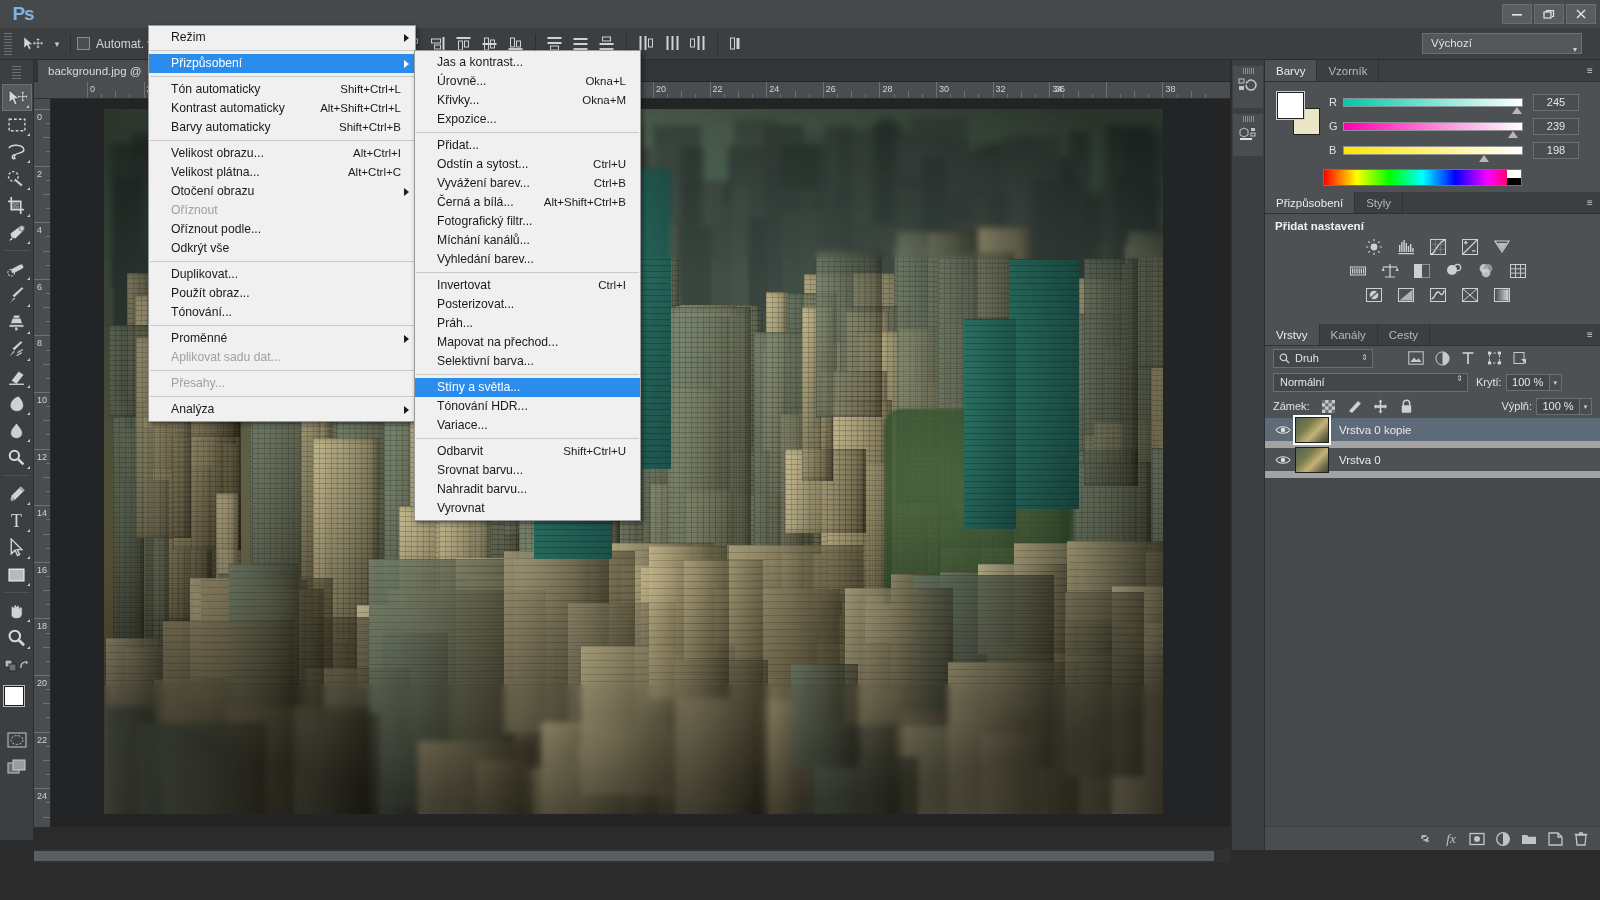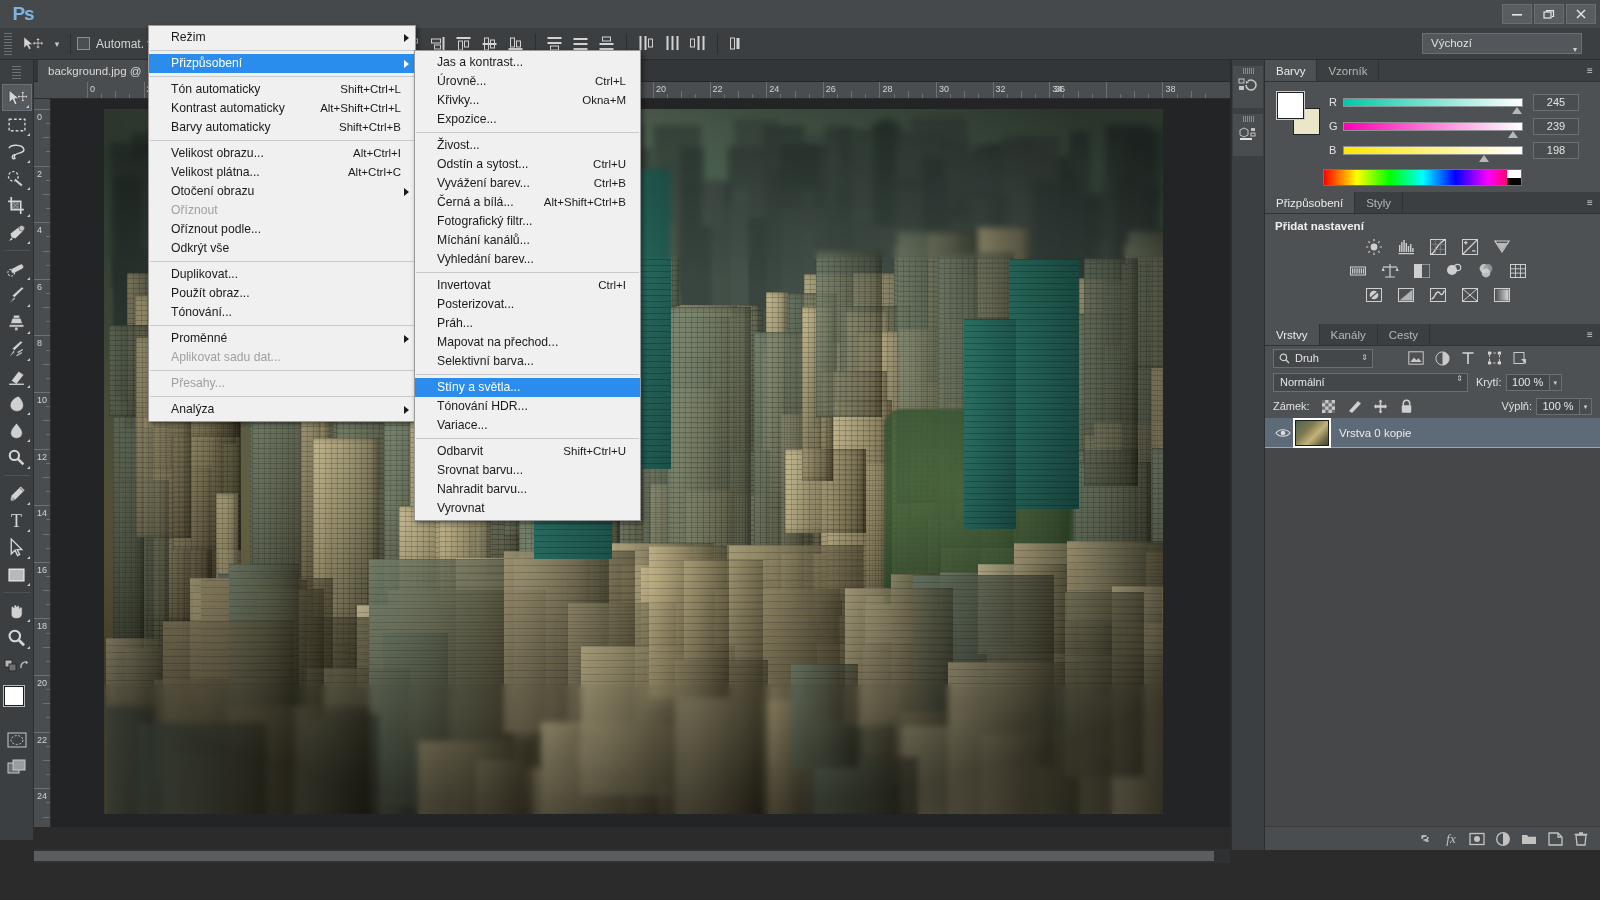--- a/index.html
+++ b/index.html
@@ -188,21 +188,21 @@
     width:100px; padding-left:5px; font-size:11px; color:#e4e4e4; }
   .mini-ico { width:26px; height:20px; display:flex; align-items:center; justify-content:center;}
   .blend-sel { flex:0 0 auto; width:195px; height:19px; border:1px solid #6c6f72; background:#44474a;
     font-size:11px; color:#e6e6e6; line-height:17px; padding-left:6px; position:relative;}
   .blend-sel .sp { position:absolute; right:4px; top:1px; font-size:8px; color:#d0d0d0; line-height:8px;}
   .fld-lbl { font-size:11px; color:#e0e0e0; margin-left:8px; }
   .fld { width:44px; height:17px; border:1px solid #6c6f72; background:#44474a; font-size:11px;
     color:#e6e6e6; text-align:center; line-height:15px; margin-left:4px;}
   .fld-sp { width:12px; height:17px; border:1px solid #6c6f72; border-left:none; background:#4a4d4f;
     display:flex;align-items:center;justify-content:center; color:#cfcfcf; font-size:7px; line-height:7px;}
-  .layer-item { display:flex; align-items:center; height:30px; padding-left:6px; border-bottom:1px solid #a3a3a3;}
+  .layer-item { display:flex; align-items:center; height:30px; padding-left:6px; border-bottom:7px solid #a3a3a3;}
   .layer-item.active { background:#5d6a78; }
   .eye { width:24px; display:flex; align-items:center; justify-content:center; }
   .lthumb { width:34px; height:26px; border:1px solid #1e1e1e; overflow:hidden; position:relative; }
   .lthumb.sel { outline:2px solid #ffffff; }
   .lthumb .mini { position:absolute; inset:0;
     background:linear-gradient(135deg,#4d6452 0%,#7b7a4d 35%,#c3b37a 60%,#6a6745 85%,#3e4a3c 100%);}
   .lname { margin-left:10px; font-size:11.5px; color:#eaeaea; }
   .layers-footer { position:absolute; left:0; bottom:0; width:335px; height:24px; background:#4a4d4f;
     border-top:1px solid #3a3c3e; display:flex; align-items:center; justify-content:flex-end; padding-right:6px;}
   .lf-ico { width:26px; height:22px; display:flex; align-items:center; justify-content:center; color:#c2c2c2;}
@@ -1541,20 +1541,32 @@
               <svg width="16" height="12" viewBox="0 0 16 12">
                 <path d="M1 6 C4 1.6 12 1.6 15 6 C12 10.4 4 10.4 1 6 Z" fill="none" stroke="#dcdcdc" stroke-width="1.1"></path>
                 <circle cx="8" cy="6" r="2.3" fill="#dcdcdc"></circle>
               </svg>
             </div>
             <div class="lthumb sel">
               <div class="mini"></div>
             </div>
             <div class="lname">Vrstva 0 kopie</div>
           </div>
+          <div class="layer-item">
+            <div class="eye">
+              <svg width="16" height="12" viewBox="0 0 16 12">
+                <path d="M1 6 C4 1.6 12 1.6 15 6 C12 10.4 4 10.4 1 6 Z" fill="none" stroke="#dcdcdc" stroke-width="1.1"></path>
+                <circle cx="8" cy="6" r="2.3" fill="#dcdcdc"></circle>
+              </svg>
+            </div>
+            <div class="lthumb">
+              <div class="mini"></div>
+            </div>
+            <div class="lname">Vrstva 0</div>
+          </div>
         </div>
     </div>
 
     <div class="layers-footer" id="layers-footer">
         <div class="lf-ico">
           <svg width="18" height="18" viewBox="0 0 18 18">
             <path d="M6 9 a3 3 0 0 1 3-3 h1.6" fill="none" stroke="#c2c2c2" stroke-width="1.4"></path>
             <path d="M12 7 a3 3 0 0 1 -3 3 H7.4" fill="none" stroke="#c2c2c2" stroke-width="1.4"></path>
             <path d="M5.4 6 h3.4M9.4 11 h3.4" stroke="#c2c2c2" stroke-width="1.4"></path>
           </svg>
@@ -1668,32 +1680,32 @@
         <span class="lbl">Analýza</span>
         <span class="sub"></span>
       </div>
     </div>
   <div class="menu" id="menu-prizp">
       <div class="row">
         <span class="lbl">Jas a kontrast...</span>
       </div>
       <div class="row">
         <span class="lbl">Úrovně...</span>
-        <span class="acc">Ctrl+L</span>
+        <span class="acc">Okna+L</span>
       </div>
       <div class="row">
         <span class="lbl">Křivky...</span>
         <span class="acc">Okna+M</span>
       </div>
       <div class="row">
         <span class="lbl">Expozice...</span>
       </div>
       <div class="sep"></div>
       <div class="row">
-        <span class="lbl">Živost...</span>
+        <span class="lbl">Přidat...</span>
       </div>
       <div class="row">
         <span class="lbl">Odstín a sytost...</span>
         <span class="acc">Ctrl+U</span>
       </div>
       <div class="row">
         <span class="lbl">Vyvážení barev...</span>
         <span class="acc">Ctrl+B</span>
       </div>
       <div class="row">

